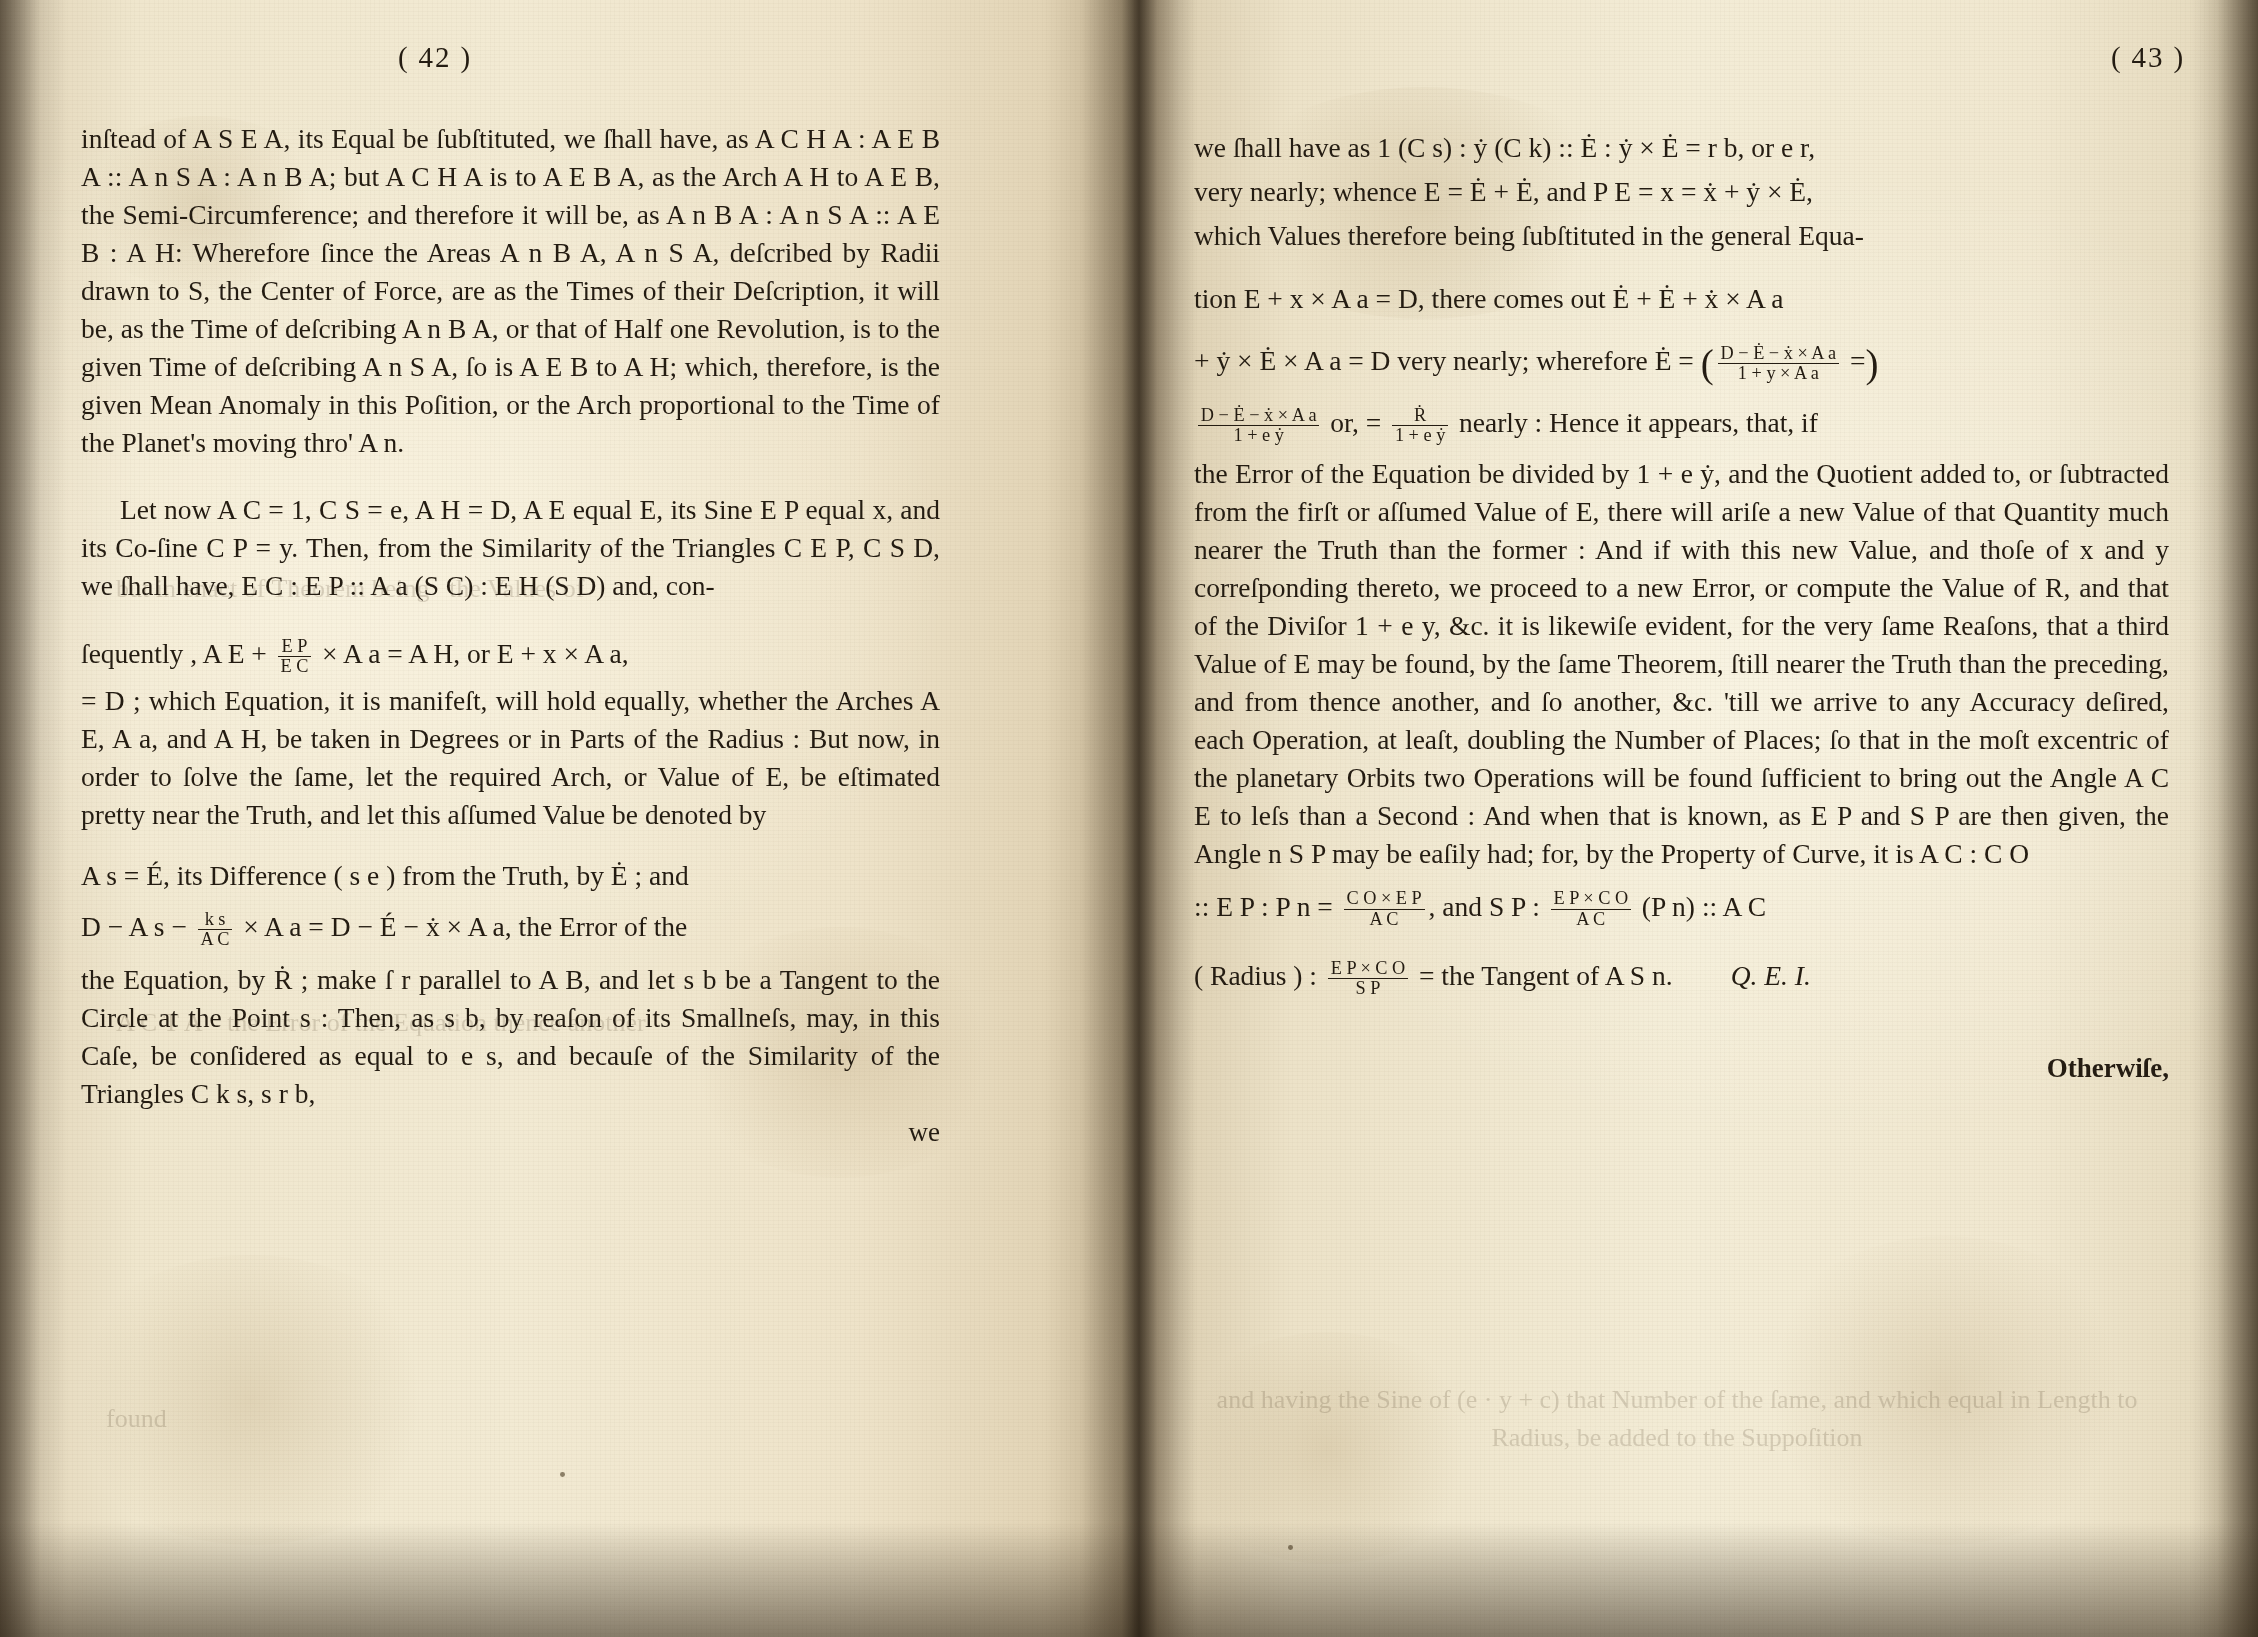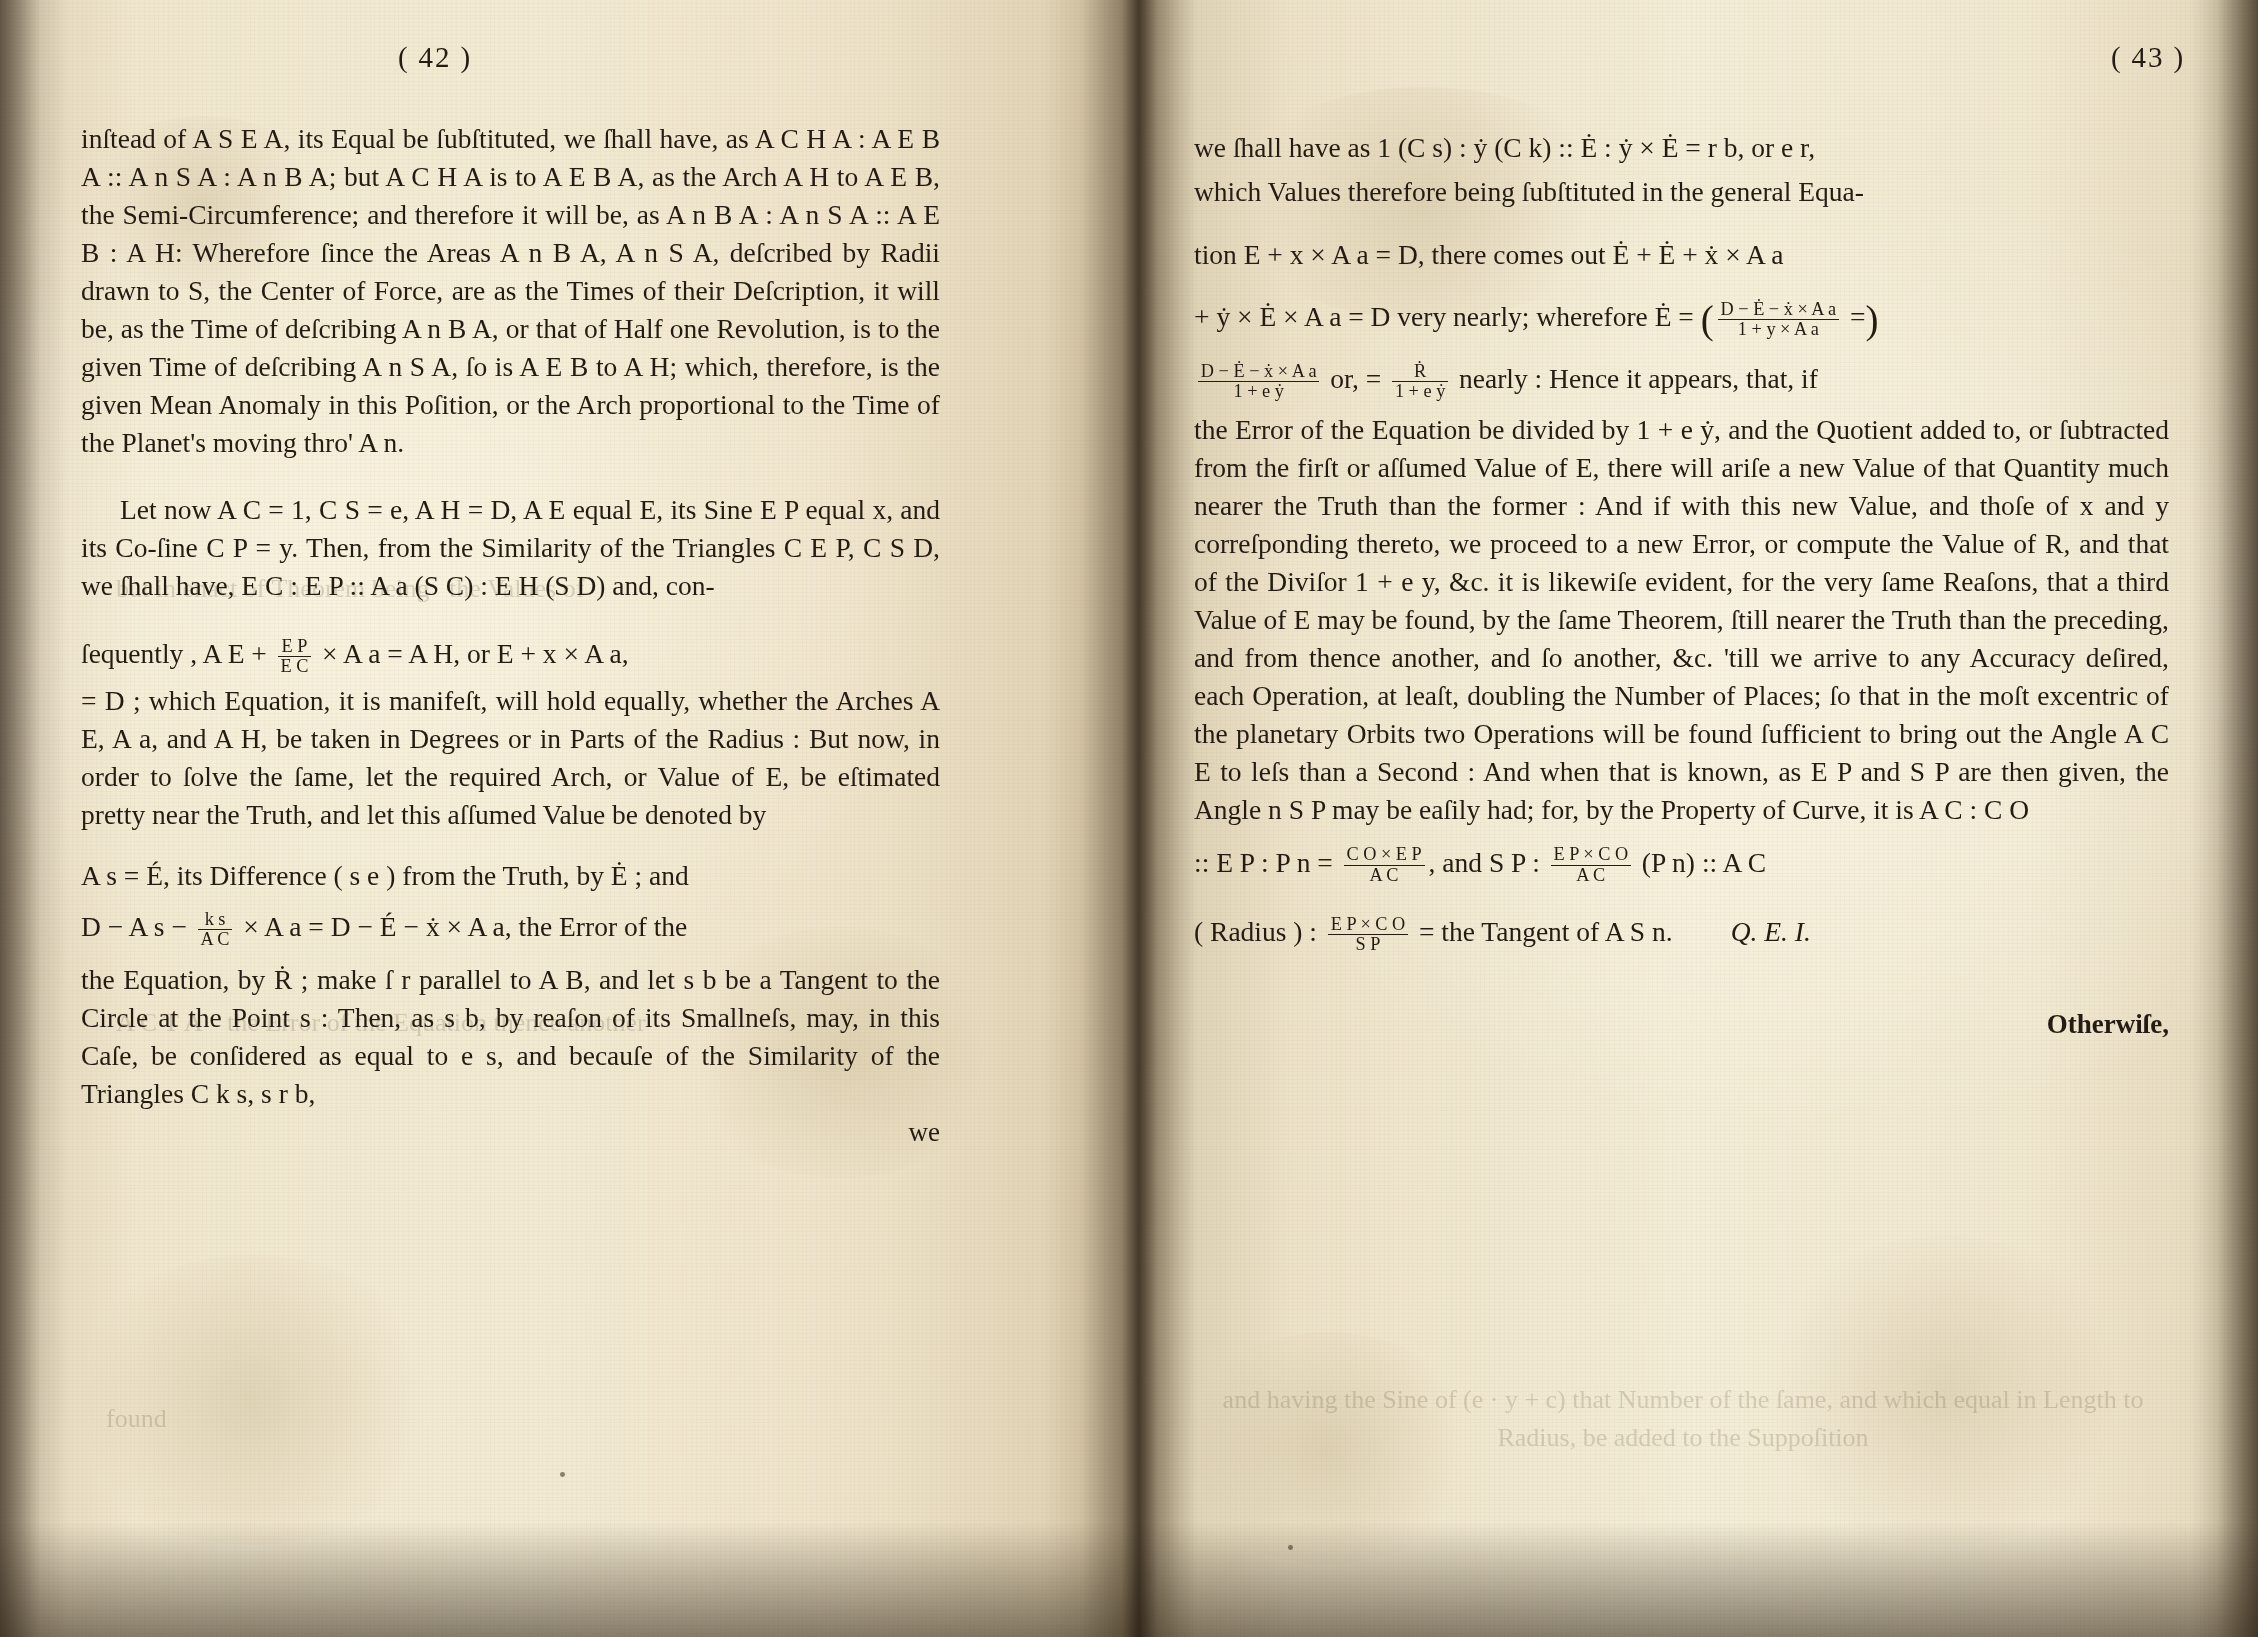--- a/index.html
+++ b/index.html
@@ -189,20 +189,21 @@
 
     <div class="foxing" style="left:87px; top:87px; width:406px; height:232px;"></div>
     <div class="foxing" style="left:618px; top:1236px; width:386px; height:309px;"></div>
     <div class="foxing" style="left:39px; top:1332px; width:309px; height:232px;"></div>
 
     <div class="textblock folio" style="left:869px; top:41px; width:290px;">( 43 )</div>
 
     <div class="textblock" style="left:60px; top:126px; width:975px;">
 
       <div class="mathline">we ſhall have as  1  (C s) : ẏ (C k) :: Ė : ẏ × Ė = r b, or e r,</div>
+      <div class="mathline">very nearly; whence E = Ė + Ė, and P E = x = ẋ + ẏ × Ė,</div>
       <div class="mathline">which Values therefore being ſubſtituted in the general Equa-</div>
 
       <div class="mathline" style="margin-top:19.3px;">tion  E + x × A a = D,   there comes out   Ė + Ė + ẋ × A a</div>
 
       <div class="mathline" style="margin-top:17.4px;">
         <span>+ ẏ × Ė × A a = D very nearly; wherefore  Ė = </span><span style="font-size:39px;vertical-align:middle;">(</span><span class="frac"><span class="num">D − Ė − ẋ × A a</span><span class="den">1 + y × A a</span></span><span> =</span><span style="font-size:39px;vertical-align:middle;">)</span>
       </div>
 
       <div class="mathline" style="margin-top:15.4px;">
         <span class="frac"><span class="num">D − Ė − ẋ × A a</span><span class="den">1 + e ẏ</span></span><span> or, = </span><span class="frac"><span class="num">Ṙ</span><span class="den">1 + e ẏ</span></span><span> nearly : Hence it appears, that, if</span>
@@ -214,21 +215,21 @@
         <span>:: E P : P n = </span><span class="frac"><span class="num">C O × E P</span><span class="den">A C</span></span><span>, and S P : </span><span class="frac"><span class="num">E P × C O</span><span class="den">A C</span></span><span>  (P n) ::  A C</span>
       </div>
 
       <div class="mathline" style="margin-top:25px;">
         <span>( Radius ) : </span><span class="frac"><span class="num">E P × C O</span><span class="den">S P</span></span><span> = the Tangent of A S n.</span><span class="it" style="margin-left:58px;margin-top:48px;">Q. E. I.</span>
       </div>
 
       <span class="bold-right" style="margin-top:54px;">Otherwiſe,</span>
     </div>
 
-    <div class="ghost" style="left:66px; top:1381px; width:966px; text-align:center;">and having the Sine of (e · y + c) that Number of the ſame, and which equal in Length to Radius, be added to the Suppoſition</div>
+    <div class="ghost" style="left:60px; top:1381px; width:966px; text-align:center;">and having the Sine of (e · y + c) that Number of the ſame, and which equal in Length to Radius, be added to the Suppoſition</div>
 
     <div class="dot" style="left:154px; top:1545px;"></div>
   </div>
 
   <div class="gutter"></div>
   <div class="edge-shadow-left"></div>
   <div class="edge-shadow-right"></div>
   <div class="bottom-shadow"></div>
 </div>
 

